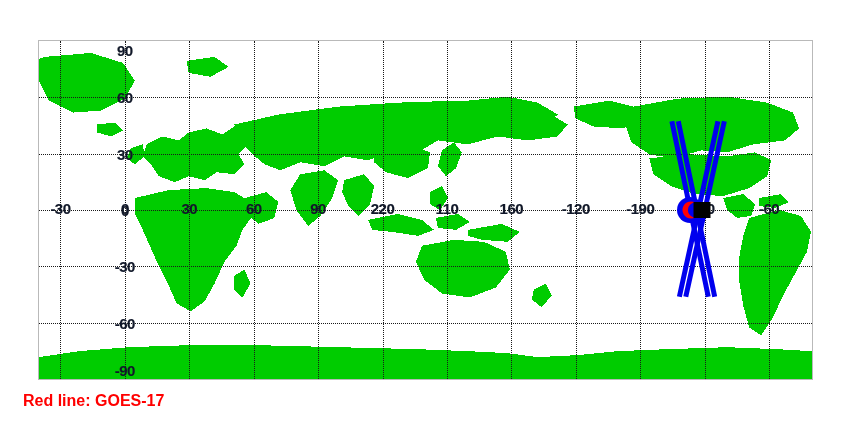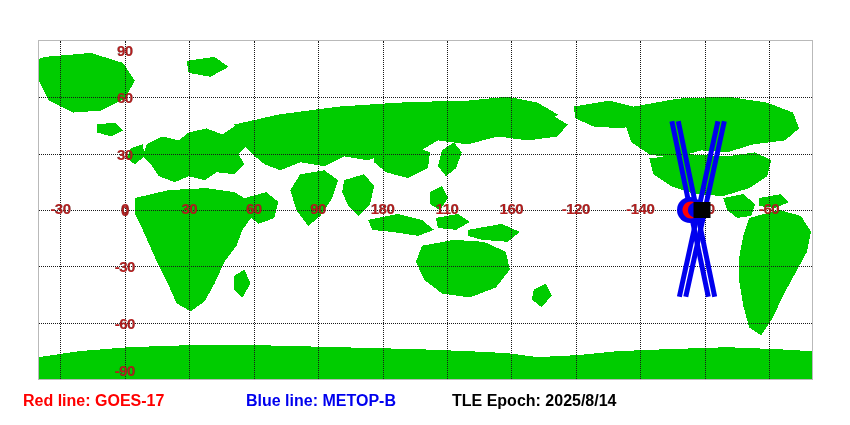--- a/index.html
+++ b/index.html
@@ -61,21 +61,21 @@
     height: 0;
     border-top: 1px dotted #1a1a1a;
   }
 
   
   .axis-label {
     position: absolute;
     font-family: "Liberation Sans", sans-serif;
     font-size: 15px;
     font-weight: bold;
-    color: #b91c1c;
+    color: #0f172a;
     white-space: nowrap;
     letter-spacing: -0.5px;
     -webkit-text-stroke: 0.2px #2b2b2b;
   }
   .lon-label {
     transform: translateX(-50%);
   }
   .lat-label {
     transform: translate(-50%, -50%);
   }
@@ -236,25 +236,25 @@
       <div class="grid-line grid-h" style="top: 225.333px;"></div>
       <div class="grid-line grid-h" style="top: 281.667px;"></div>
     </div>
 
   <div id="axis-labels">
       <span class="axis-label lon-label" style="left: 21.4722px; top: 159px;">-30</span>
       <span class="axis-label lon-label" style="left: 85.8889px; top: 159px;">0</span>
       <span class="axis-label lon-label" style="left: 150.306px; top: 159px;">30</span>
       <span class="axis-label lon-label" style="left: 214.722px; top: 159px;">60</span>
       <span class="axis-label lon-label" style="left: 279.139px; top: 159px;">90</span>
-      <span class="axis-label lon-label" style="left: 343.556px; top: 159px;">180</span>
+      <span class="axis-label lon-label" style="left: 343.556px; top: 159px;">220</span>
       <span class="axis-label lon-label" style="left: 407.972px; top: 159px;">110</span>
       <span class="axis-label lon-label" style="left: 472.389px; top: 159px;">160</span>
       <span class="axis-label lon-label" style="left: 536.806px; top: 159px;">-120</span>
-      <span class="axis-label lon-label" style="left: 601.222px; top: 159px;">-140</span>
+      <span class="axis-label lon-label" style="left: 601.222px; top: 159px;">-190</span>
       <span class="axis-label lon-label" style="left: 665.639px; top: 159px;">-90</span>
       <span class="axis-label lon-label" style="left: 730.056px; top: 159px;">-60</span>
       <span class="axis-label lat-label" style="left: 85.8889px; top: 9px;">90</span>
       <span class="axis-label lat-label" style="left: 85.8889px; top: 56.3333px;">60</span>
       <span class="axis-label lat-label" style="left: 85.8889px; top: 112.667px;">30</span>
       <span class="axis-label lat-label" style="left: 85.8889px; top: 169px;">0</span>
       <span class="axis-label lat-label" style="left: 85.8889px; top: 225.333px;">-30</span>
       <span class="axis-label lat-label" style="left: 85.8889px; top: 281.667px;">-60</span>
       <span class="axis-label lat-label" style="left: 85.8889px; top: 329px;">-90</span>
     </div>
@@ -277,15 +277,13 @@
       <path d="M14.5 2.2 A9 9 0 1 0 14.5 17.8 A7.2 7.2 0 1 1 14.5 2.2 Z" fill="#ff0000"></path>
     </svg>
   </div>
 
   <div class="marker" id="station-square" style="left: 663.492px; top: 169px;"></div>
 
 </div>
 
 <div id="legend">
   <span class="legend-entry" id="legend-red">Red line: GOES-17</span>
-  <span class="legend-entry" id="legend-blue">Blue line: METOP-B</span>
-  <span class="legend-entry" id="legend-tle">TLE Epoch: 2025/8/14</span>
 </div>
 
 </body></html>

